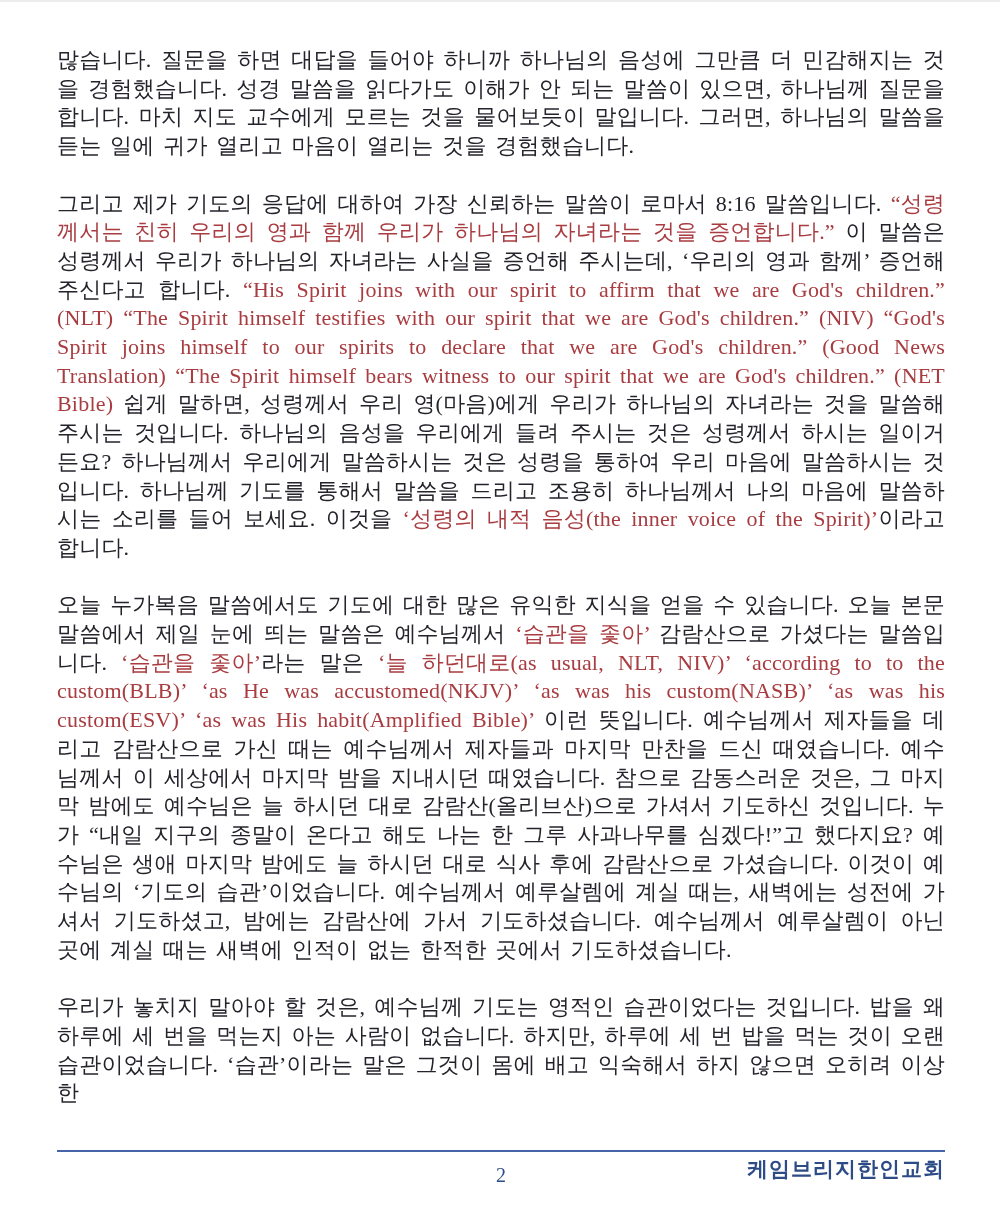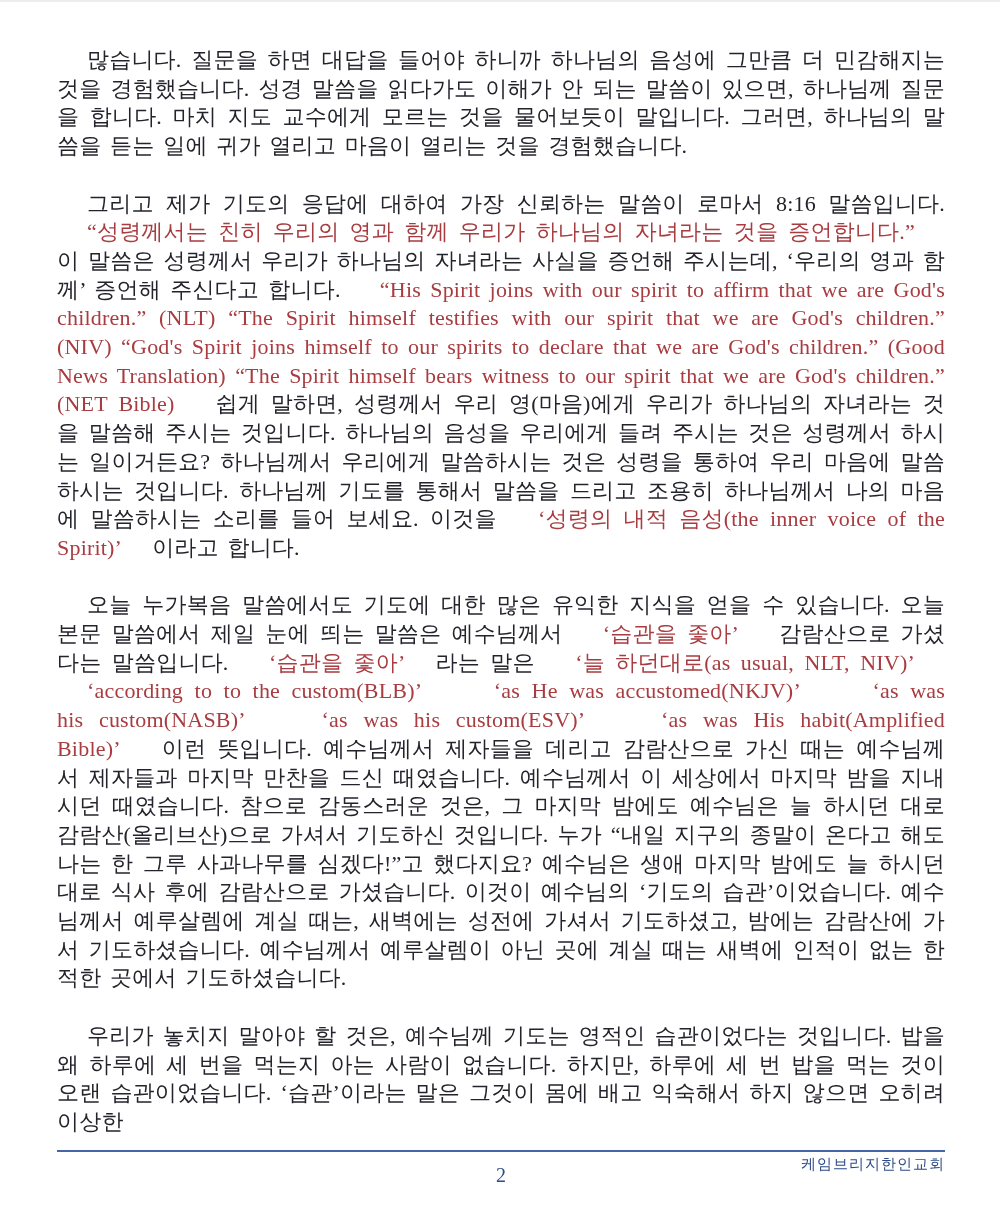--- a/index.html
+++ b/index.html
@@ -20,30 +20,30 @@
   .doc-body{
     position:absolute;left:57px;right:55px;top:44px;
     color:var(--body-color);
     font-size:22px;line-height:28.7px;
     text-align:justify;
     letter-spacing:0.2px;
     word-spacing:3px;
   }
   .para{margin-bottom:28.7px;}
   .para:last-child{margin-bottom:0;}
-  .run{color:var(--body-color);margin-left:30px;}
+  .run{color:var(--body-color);}
   .run.red{color:var(--red-color);}
   .footer{
     position:absolute;left:57px;right:55px;top:1148px;height:52px;
     border-top:2px solid var(--rule-color);
   }
   .church-name{
     position:absolute;right:0;top:3px;
     color:var(--footer-blue);
-    font-size:15px;font-weight:normal;
+    font-size:21px;font-weight:bold;
     letter-spacing:1px;
   }
   .page-number{
     position:absolute;left:0;right:0;top:12px;
     text-align:center;
     color:var(--footer-blue);
     font-size:20px;
   }
 </style>
 </head>

